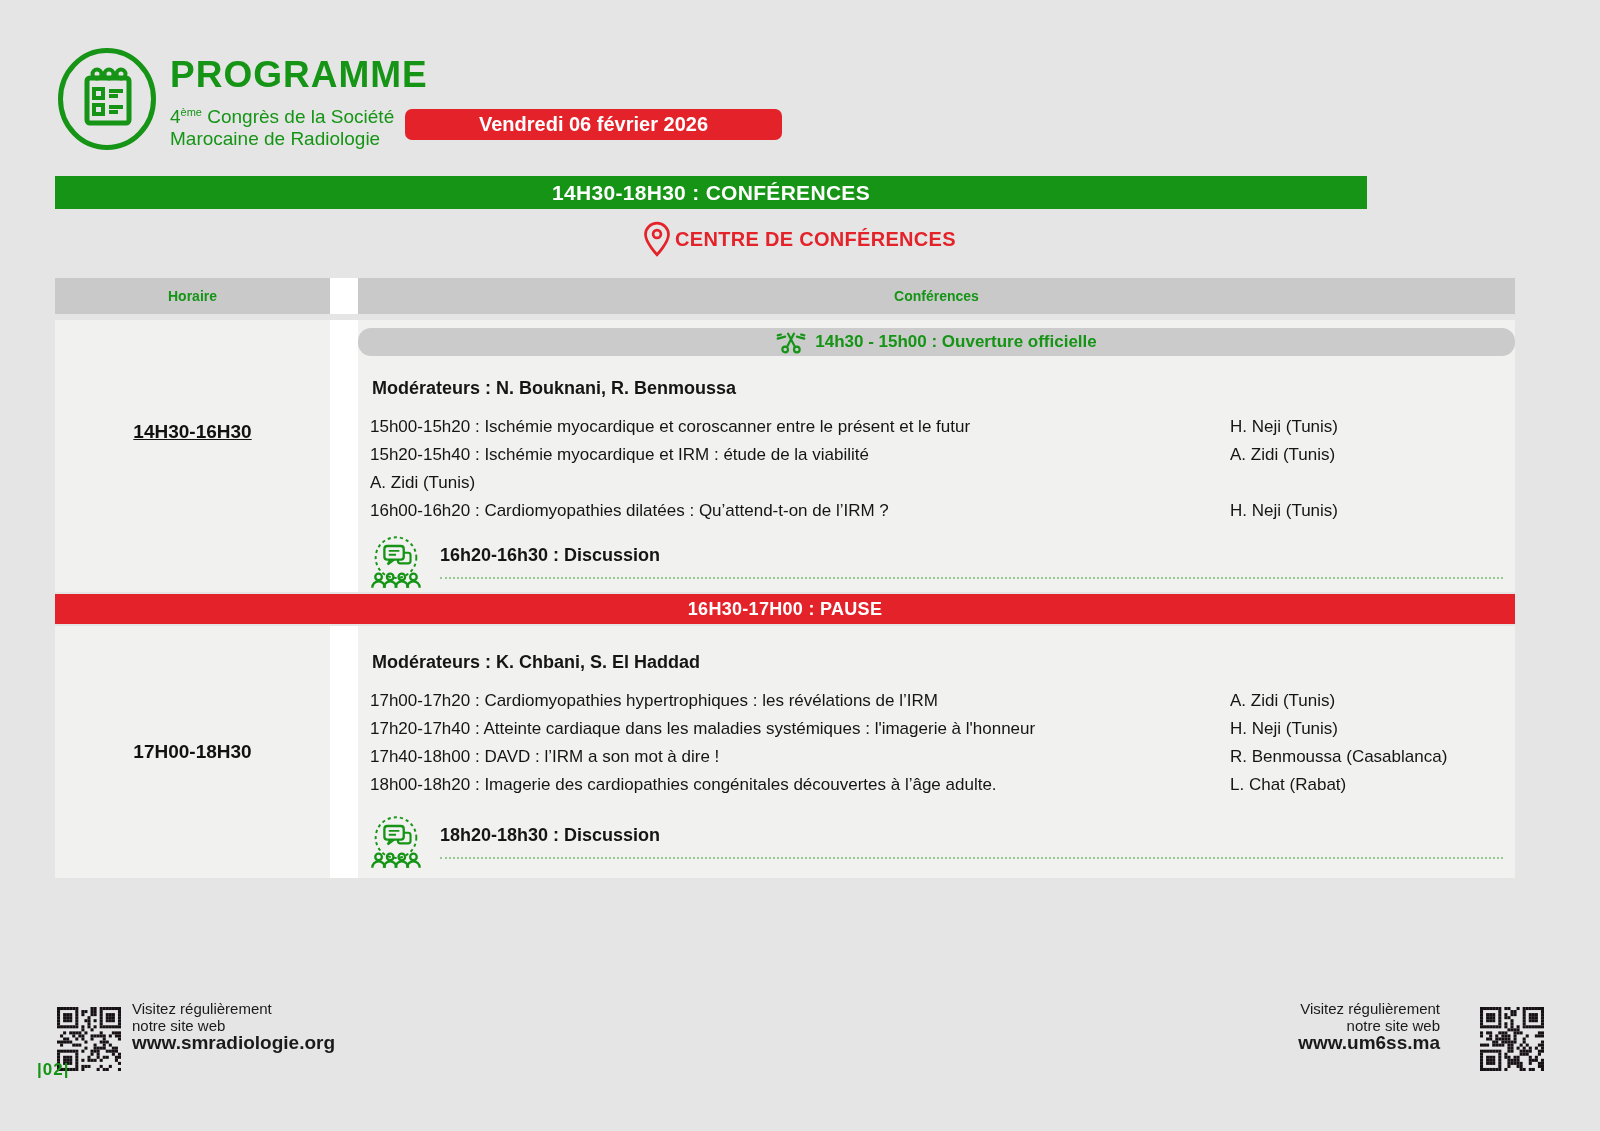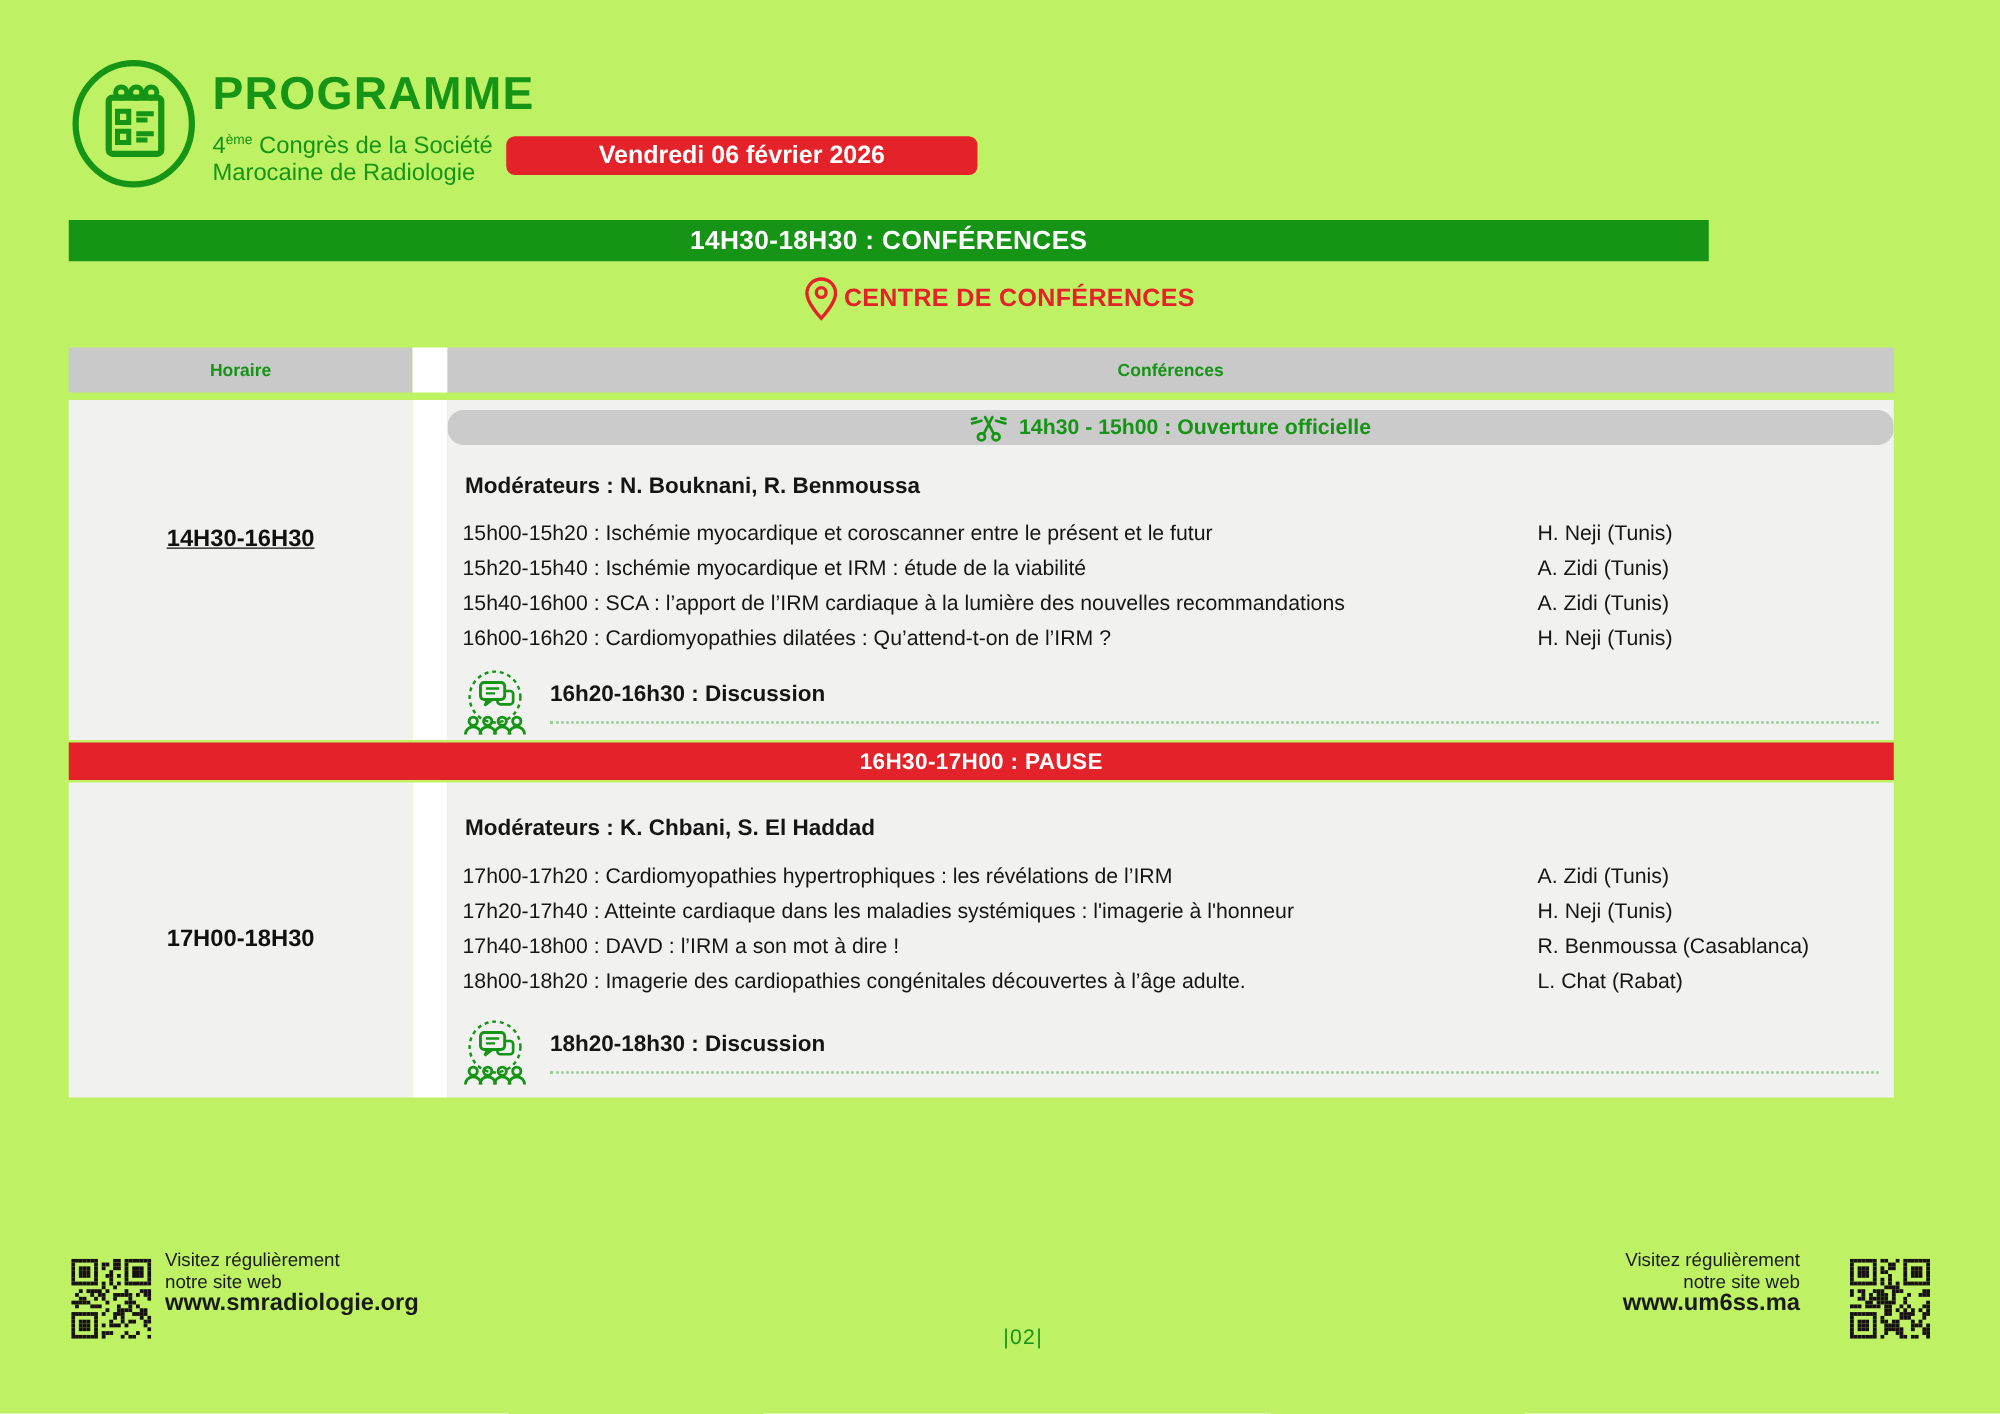--- a/index.html
+++ b/index.html
@@ -1,18 +1,18 @@
 <!DOCTYPE html>
 <html><head>
 <meta charset="utf-8">
 <style>
   * { margin:0; padding:0; box-sizing:border-box; }
   html,body { background:#ffffff; }
   .page {
-    position:relative; width:1600px; height:1131px; background:#bef264;
+    position:relative; width:1600px; height:1131px; background:#e5e5e5;
     font-family:"Liberation Sans", sans-serif; color:#1a1a1a; overflow:hidden;
   }
   
   .logo { position:absolute; left:57px; top:46px; width:100px; height:106px; }
   .title-block { position:absolute; left:170px; top:54px; }
   .app-title { font-size:37px; font-weight:800; color:#159415; letter-spacing:1px; }
   .subtitle { margin-top:5px; font-size:19px; line-height:22px; color:#159415; font-weight:500; }
   .subtitle sup { font-size:11px; }
   .date-pill {
     position:absolute; left:405px; top:109px; width:377px; height:31px;
@@ -67,22 +67,22 @@
     display:flex; align-items:center; justify-content:center;
   }
   
   .qr { position:absolute; width:64px; height:64px; }
   .qr-left { left:57px; top:1007px; }
   .qr-right { left:1480px; top:1007px; }
   .site-note { position:absolute; top:1000px; font-size:15px; line-height:17px; color:#1a1a1a; }
   .site-note-left { left:132px; text-align:left; }
   .site-note-right { right:160px; text-align:right; }
   .site-url { font-weight:700; font-size:19px; }
-  .page-num { position:absolute; left:0; right:0; top:1060px; text-align:center;
-              color:#159415; font-size:17px; font-weight:400; letter-spacing:1px;margin-left:37px; }
+  .page-num { position:absolute; left:0; right:0; top:1060px; text-align:left;
+              color:#159415; font-size:17px; font-weight:700; letter-spacing:1px;margin-left:37px; }
   svg { display:block; }
 </style>
 </head>
 <body>
 
 <div class="page">
 
   <svg class="logo" viewBox="0 0 100 104" fill="none" stroke="#159415">
     <ellipse cx="50" cy="52" rx="46.5" ry="48.5" stroke-width="5"></ellipse>
     <rect x="30" y="31" width="42" height="45" rx="3" stroke-width="5"></rect>
@@ -143,21 +143,20 @@
         <div class="talks">
           <div class="talk">
             <span class="talk-title">15h00-15h20 : Ischémie myocardique et coroscanner entre le présent et le futur</span>
             <span class="talk-speaker">H. Neji (Tunis)</span>
           </div>
           <div class="talk">
             <span class="talk-title">15h20-15h40 : Ischémie myocardique et IRM : étude de la viabilité</span>
             <span class="talk-speaker">A. Zidi (Tunis)</span>
           </div>
           <div class="talk">
-            <span class="talk-title">15h40-16h00 : SCA : l’apport de l’IRM cardiaque à la lumière des nouvelles recommandations</span>
             <span class="talk-speaker">A. Zidi (Tunis)</span>
           </div>
           <div class="talk">
             <span class="talk-title">16h00-16h20 : Cardiomyopathies dilatées : Qu’attend-t-on de l’IRM ?</span>
             <span class="talk-speaker">H. Neji (Tunis)</span>
           </div>
         </div>
         <div class="discussion">
           <svg class="disc-icon" viewBox="0 0 62 58" fill="none" stroke="#159415">
             <circle cx="31" cy="25" r="21" stroke-width="2" stroke-dasharray="3.2 3.2"></circle>

